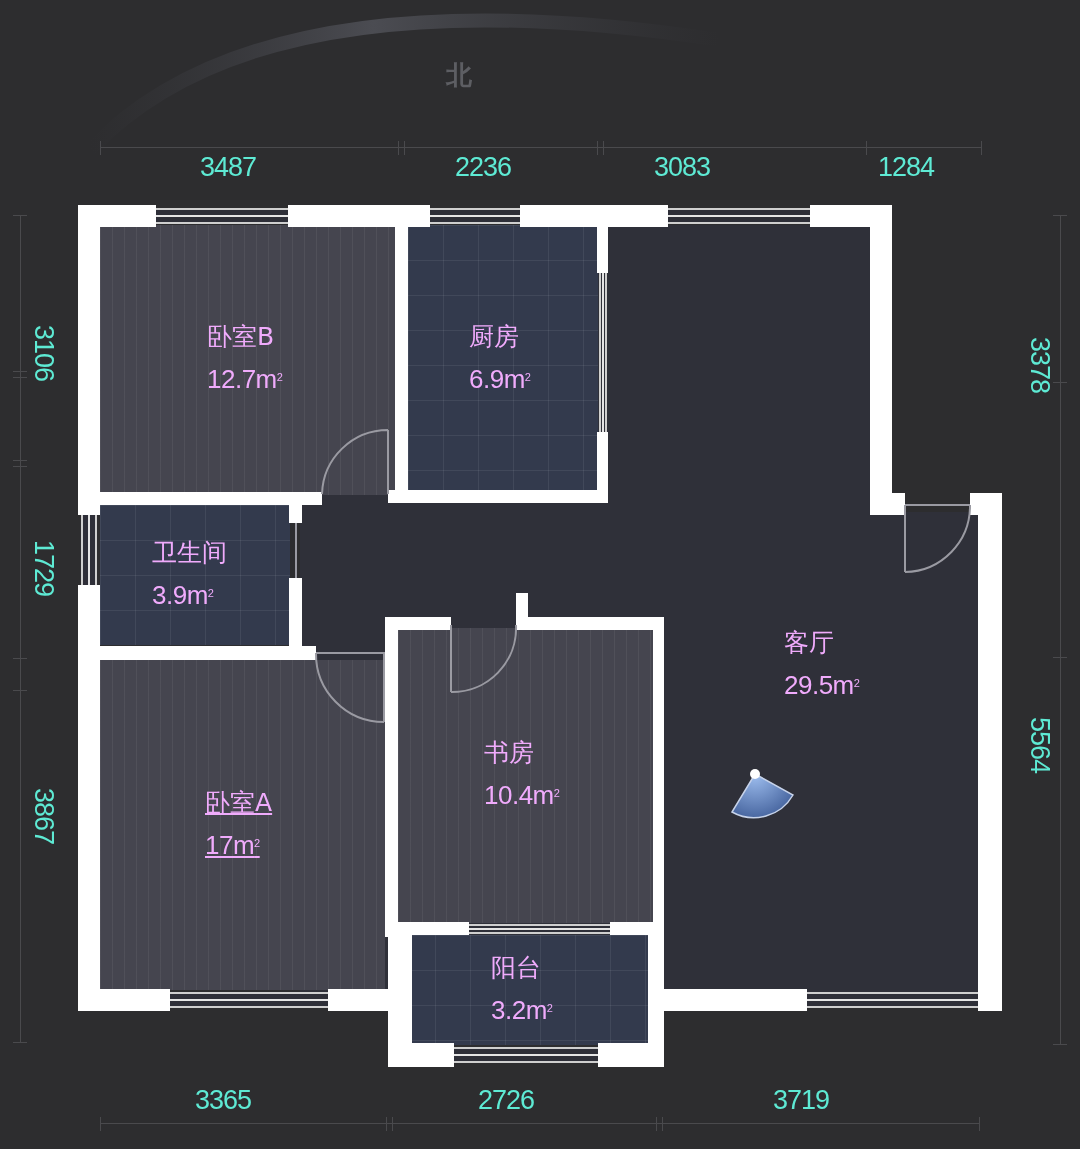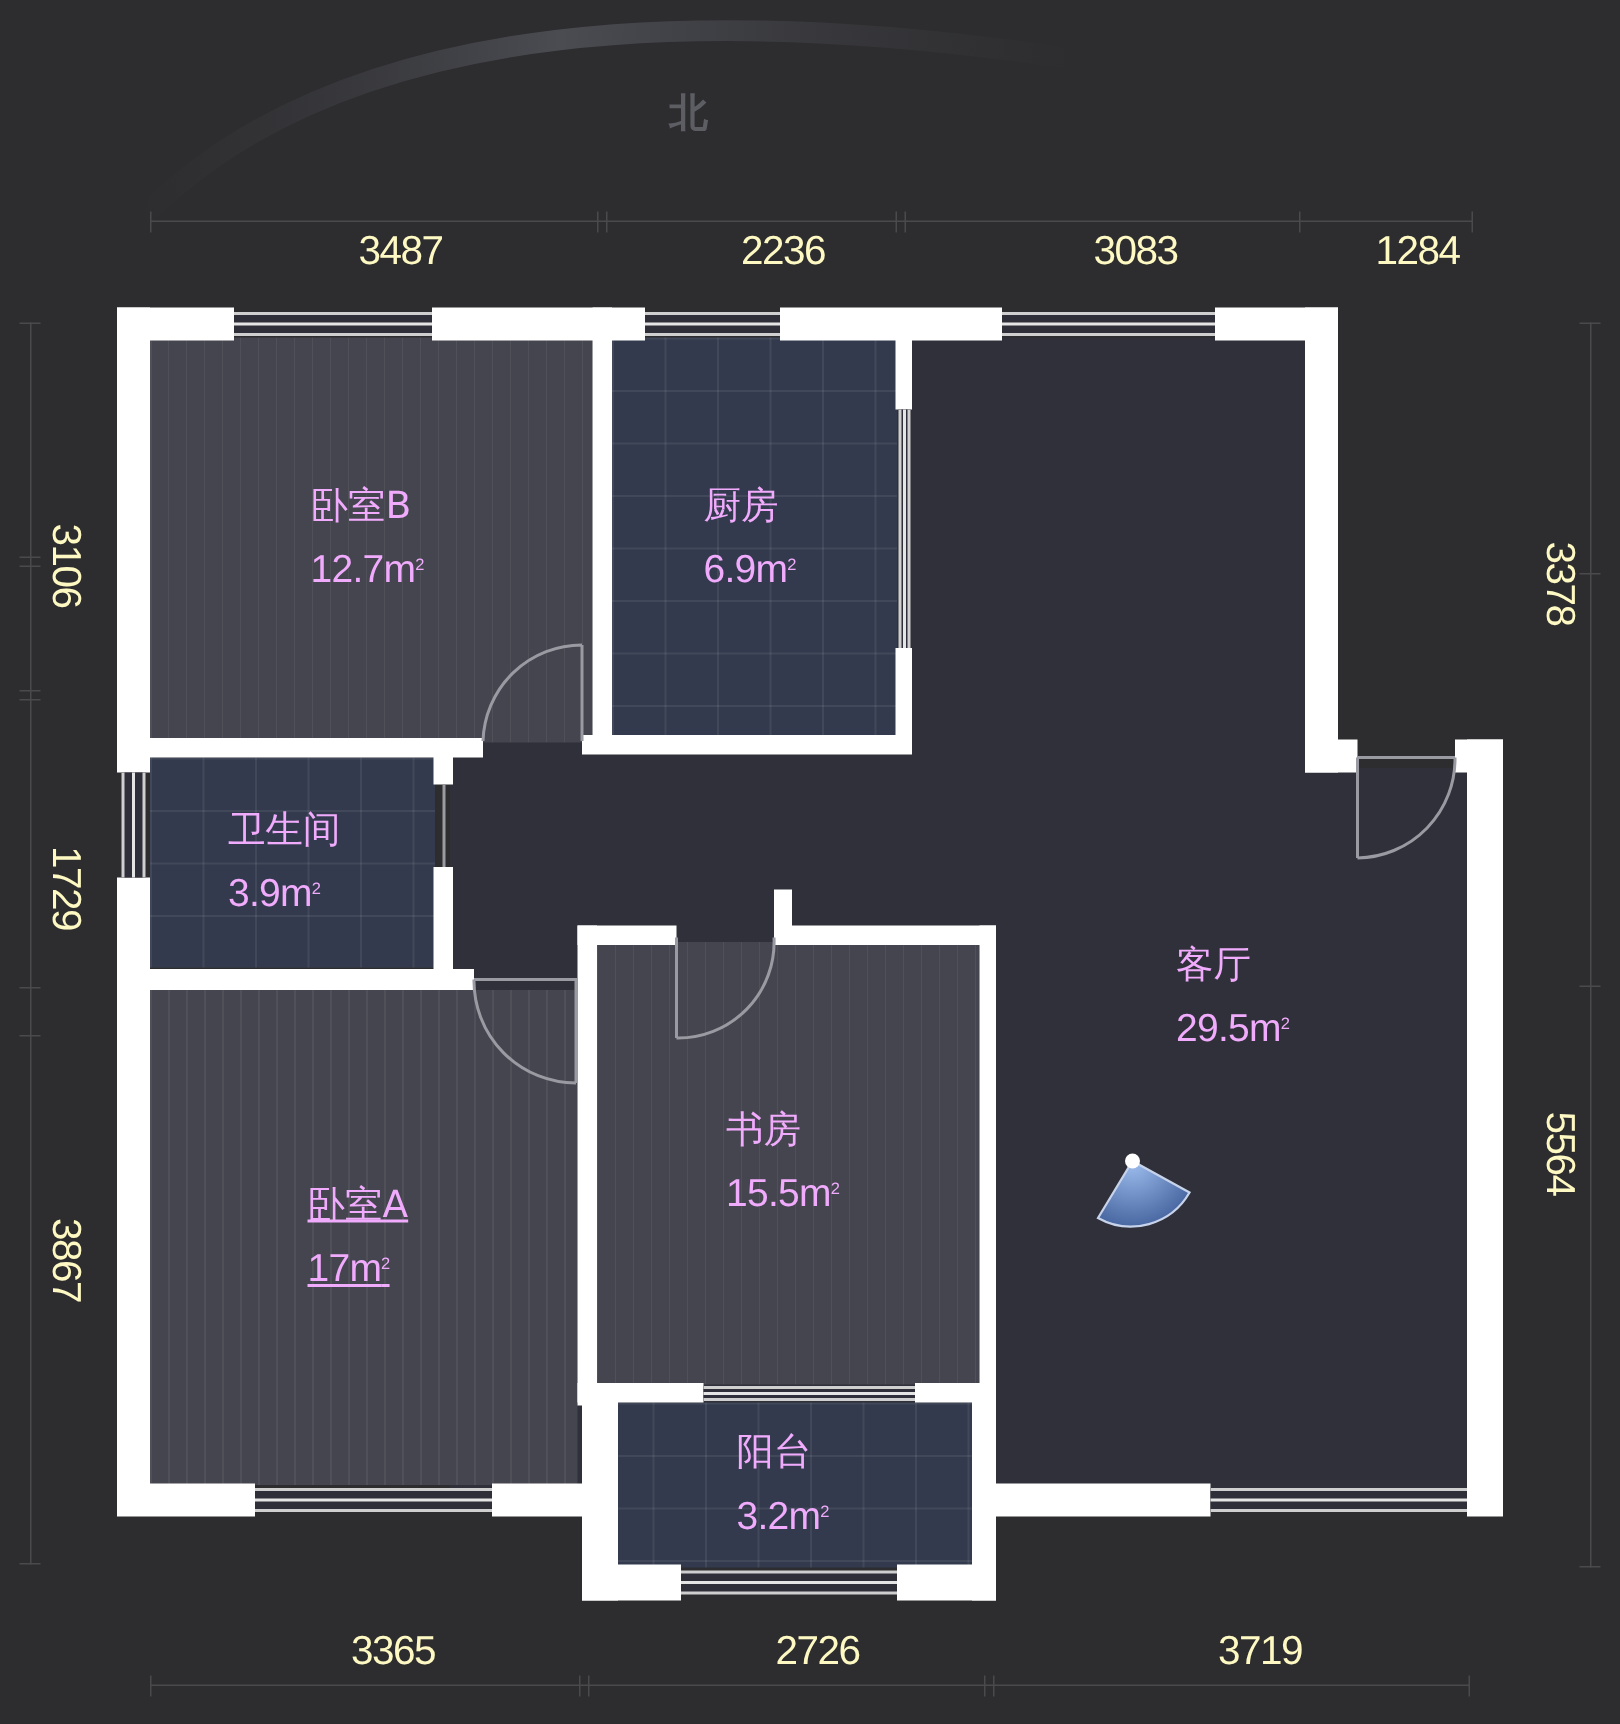--- a/index.html
+++ b/index.html
@@ -1,18 +1,18 @@
 <!DOCTYPE html>
 <html><head>
 <meta charset="utf-8">
 <style>
   html,body{margin:0;padding:0;}
   body{width:1080px;height:1149px;background:#2d2d2f;position:relative;overflow:hidden;font-family:"DejaVu Sans","Liberation Sans",sans-serif;}
   .abs{position:absolute;}
-  .dim{color:#fef9c3;font-family:"Liberation Sans",sans-serif;font-size:27px;letter-spacing:-1px;position:absolute;text-align:right;}
+  .dim{color:#5eead4;font-family:"Liberation Sans",sans-serif;font-size:27px;letter-spacing:-1px;position:absolute;text-align:left;}
   .dimv{writing-mode:vertical-rl;}
   .line{background:#4a4a4d;position:absolute;}
   .tick{background:#4a4a4d;position:absolute;}
   .wood{background-color:#45454f;background-image:repeating-linear-gradient(90deg,rgba(255,255,255,0.06) 0 1px,transparent 1px 12px);}
   .tile{background-color:#333a4d;background-image:linear-gradient(rgba(255,255,255,0.07) 1px,transparent 1px),linear-gradient(90deg,rgba(255,255,255,0.07) 1px,transparent 1px);background-size:35px 35px;}
   .plain{background:#2f3039;}
   .wall{background:#ffffff;position:absolute;}
   .win{position:absolute;background:#2e2f38;border-top:2px solid #cfcfcf;border-bottom:2px solid #cfcfcf;box-sizing:border-box;}
   .win::after{content:"";position:absolute;left:0;right:0;top:50%;height:2px;margin-top:-1px;background:#e5e5e5;}
   .winv{position:absolute;background:#2e2f38;border-left:2px solid #cfcfcf;border-right:2px solid #cfcfcf;box-sizing:border-box;}
@@ -41,21 +41,21 @@
   <div class="line" style="left:100px;top:147px;width:882px;height:1px;"></div>
   <div class="tick" style="left:100px;top:141px;width:1px;height:14px;"></div>
   <div class="tick" style="left:398px;top:141px;width:1px;height:14px;"></div>
   <div class="tick" style="left:404px;top:141px;width:1px;height:14px;"></div>
   <div class="tick" style="left:597px;top:141px;width:1px;height:14px;"></div>
   <div class="tick" style="left:603px;top:141px;width:1px;height:14px;"></div>
   <div class="tick" style="left:866px;top:141px;width:1px;height:14px;"></div>
   <div class="tick" style="left:981px;top:141px;width:1px;height:14px;"></div>
   <div class="dim" style="left:200px;top:152px;width:95px;">3487</div>
   <div class="dim" style="left:455px;top:152px;width:95px;">2236</div>
-  <div class="dim" style="left:690px;top:152px;width:95px;">3083</div>
+  <div class="dim" style="left:654px;top:152px;width:95px;">3083</div>
   <div class="dim" style="left:878px;top:152px;width:95px;">1284</div>
 </div>
 
 <div>
   <div class="line" style="left:100px;top:1123px;width:880px;height:1px;"></div>
   <div class="tick" style="left:100px;top:1117px;width:1px;height:14px;"></div>
   <div class="tick" style="left:386px;top:1117px;width:1px;height:14px;"></div>
   <div class="tick" style="left:392px;top:1117px;width:1px;height:14px;"></div>
   <div class="tick" style="left:656px;top:1117px;width:1px;height:14px;"></div>
   <div class="tick" style="left:662px;top:1117px;width:1px;height:14px;"></div>
@@ -191,21 +191,21 @@
 <div class="label" style="left:152px;top:538px;">
   <span>卫生间</span>
   <span class="area"><span>3.9m</span><sup>2</sup></span>
 </div>
 <div class="label" style="left:784px;top:628px;">
   <span>客厅</span>
   <span class="area"><span>29.5m</span><sup>2</sup></span>
 </div>
 <div class="label" style="left:484px;top:738px;">
   <span>书房</span>
-  <span class="area"><span>15.5m</span><sup>2</sup></span>
+  <span class="area"><span>10.4m</span><sup>2</sup></span>
 </div>
 <div class="label" style="left:205px;top:788px;text-decoration:underline;">
   <span>卧室A</span>
   <span class="area"><span>17m</span><sup>2</sup></span>
 </div>
 <div class="label" style="left:491px;top:953px;">
   <span>阳台</span>
   <span class="area"><span>3.2m</span><sup>2</sup></span>
 </div>
 

